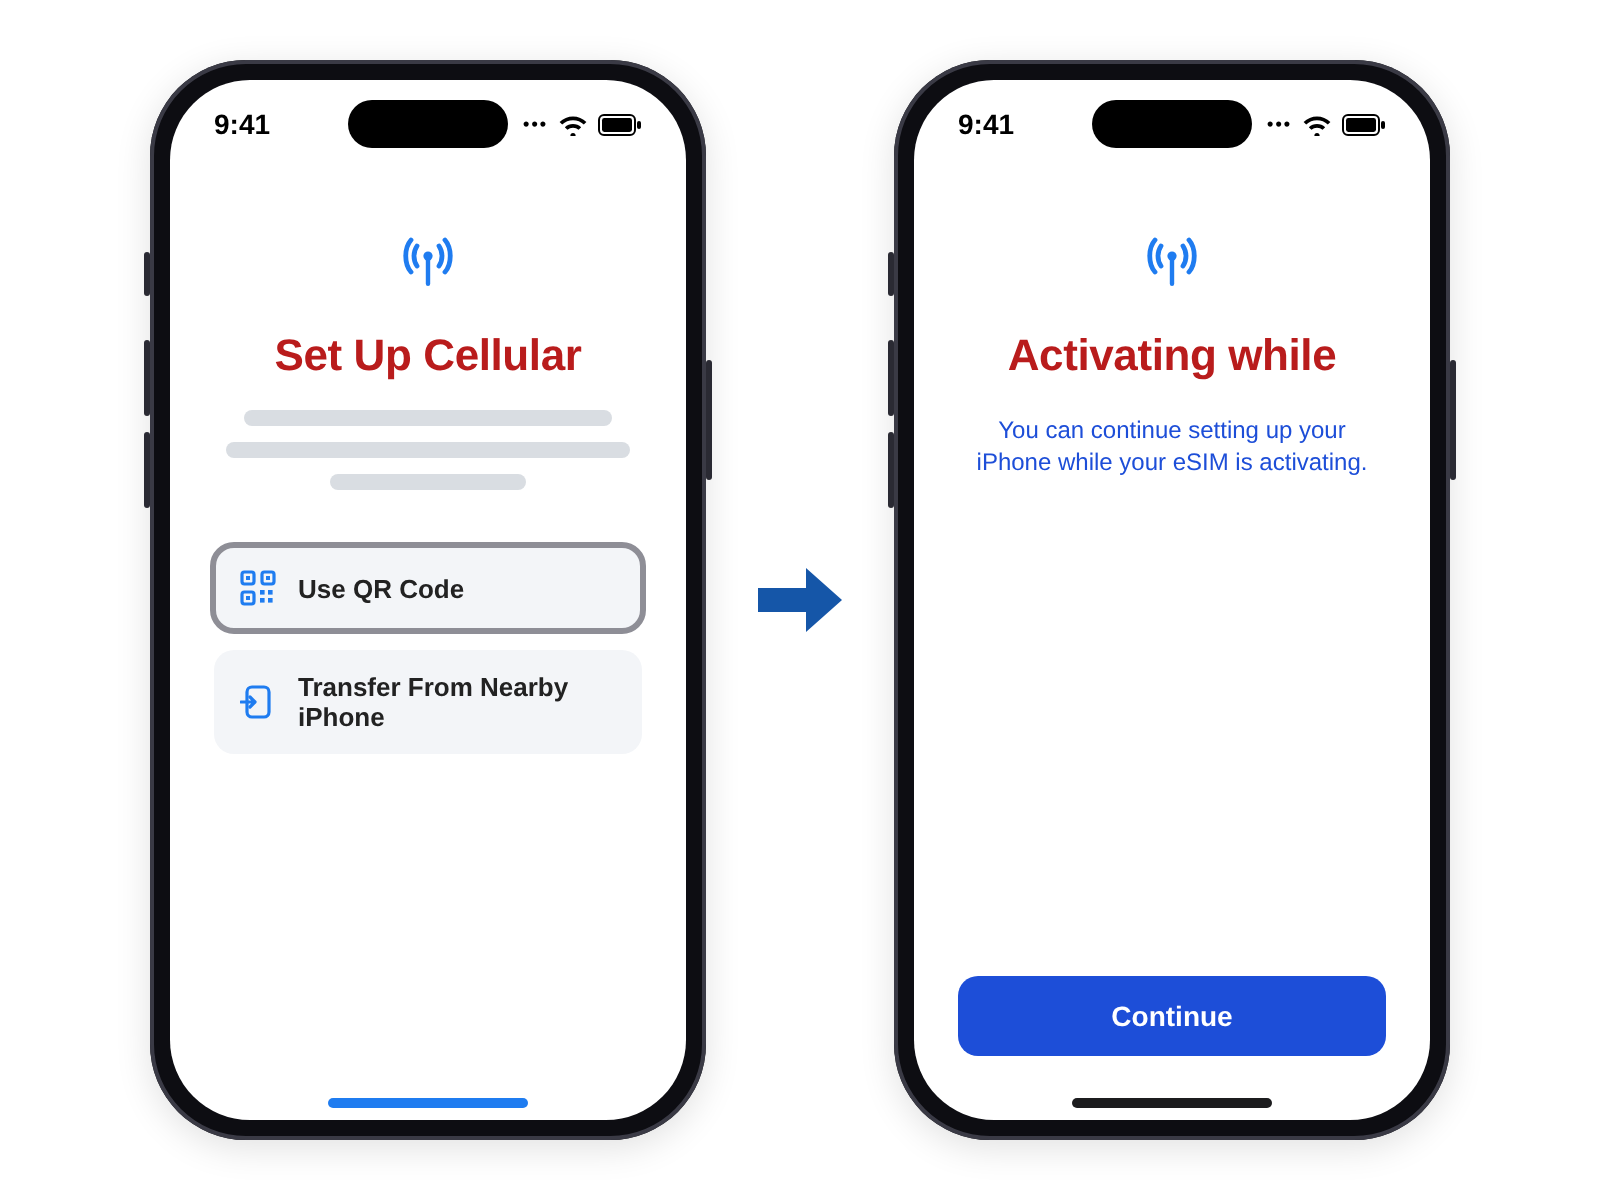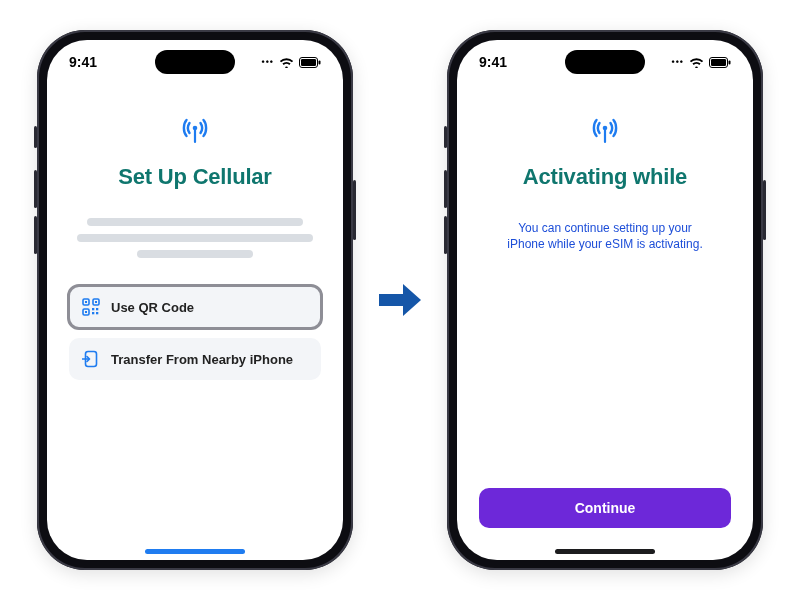--- a/index.html
+++ b/index.html
@@ -4,21 +4,21 @@
 <style>
   * { box-sizing: border-box; margin: 0; padding: 0; }
   body {
     width: 800px; height: 600px;
     background: #ffffff;
     font-family: -apple-system, "SF Pro Text", "Helvetica Neue", Arial, sans-serif;
     display: flex; align-items: center; justify-content: center;
     gap: 24px;
   }
   .phone {
-    width: 316px; height: 540px;
+    width: 278px; height: 540px;
     background: #0d0d12;
     border-radius: 48px;
     padding: 10px;
     position: relative;
     box-shadow: inset 0 0 0 2px #3a3a45, 0 4px 18px rgba(0,0,0,0.12);
   }
   
   .btn-left-1, .btn-left-2, .btn-left-3, .btn-right-1 {
     position: absolute; background:#2a2a33; border-radius:2px;
   }
@@ -48,21 +48,21 @@
   }
   .status-right { display:flex; align-items:center; gap:5px; }
   .dots { font-size:9px; letter-spacing:1px; }
   .wifi-icon svg, .battery-icon svg { display:block; }
   .content {
     flex: 1; padding: 18px 22px 8px 22px;
     display:flex; flex-direction:column; align-items:center;
     text-align:center;
   }
   .antenna { margin: 14px 0 14px 0; }
-  h1.title { font-size: 22px; font-weight:700; color:#0f766e; margin-bottom:28px; letter-spacing:-0.2px; }
+  h1.title { font-size: 22px; font-weight:700; color:#b91c1c; margin-bottom:14px; letter-spacing:-0.2px; }
   .placeholder-lines { width: 100%; }
   .ph { height:8px; background:#d9dde2; border-radius:4px; margin:0 auto 8px auto; }
   .option-list { width:100%; margin-top:20px; }
   .option {
     display:flex; align-items:center; gap:10px;
     background:#f3f5f8; border-radius:10px;
     padding:11px 12px; margin-bottom:10px;
     font-size:13px; font-weight:600; color:#222;
     text-align:left;
   }
@@ -71,21 +71,21 @@
   .body-text { font-size:12px; color:#1d4ed8; line-height:1.35; margin-top:2px; max-width: 210px; }
 
   .home-indicator {
     position:absolute; bottom:6px; left:50%; transform:translateX(-50%);
     width:100px; height:5px; border-radius:3px;
   }
   .home-indicator.blue { background:#1f7cf0; }
   .home-indicator.dark { background:#1c1c1e; }
 
   .primary-btn {
-    background:#6d28d9; color:#fff; font-weight:600; font-size:14px;
+    background:#1d4ed8; color:#fff; font-weight:600; font-size:14px;
     border-radius:10px; padding:12px 0; text-align:center;
     margin: 0 0 6px 0; width:100%;
   }
   .bottom-area { margin-top:auto; width:100%; padding-bottom:18px; }
 
   .arrow {
     width: 46px; height: 46px;
     display:flex; align-items:center; justify-content:center;
   }
 </style>

